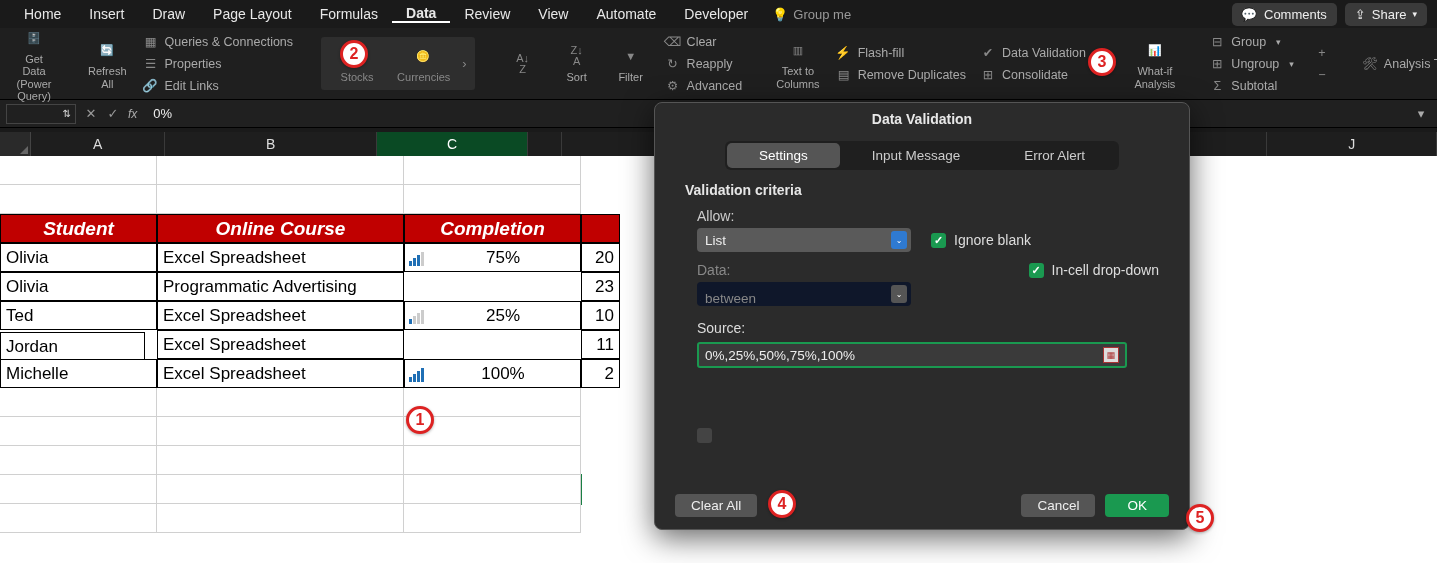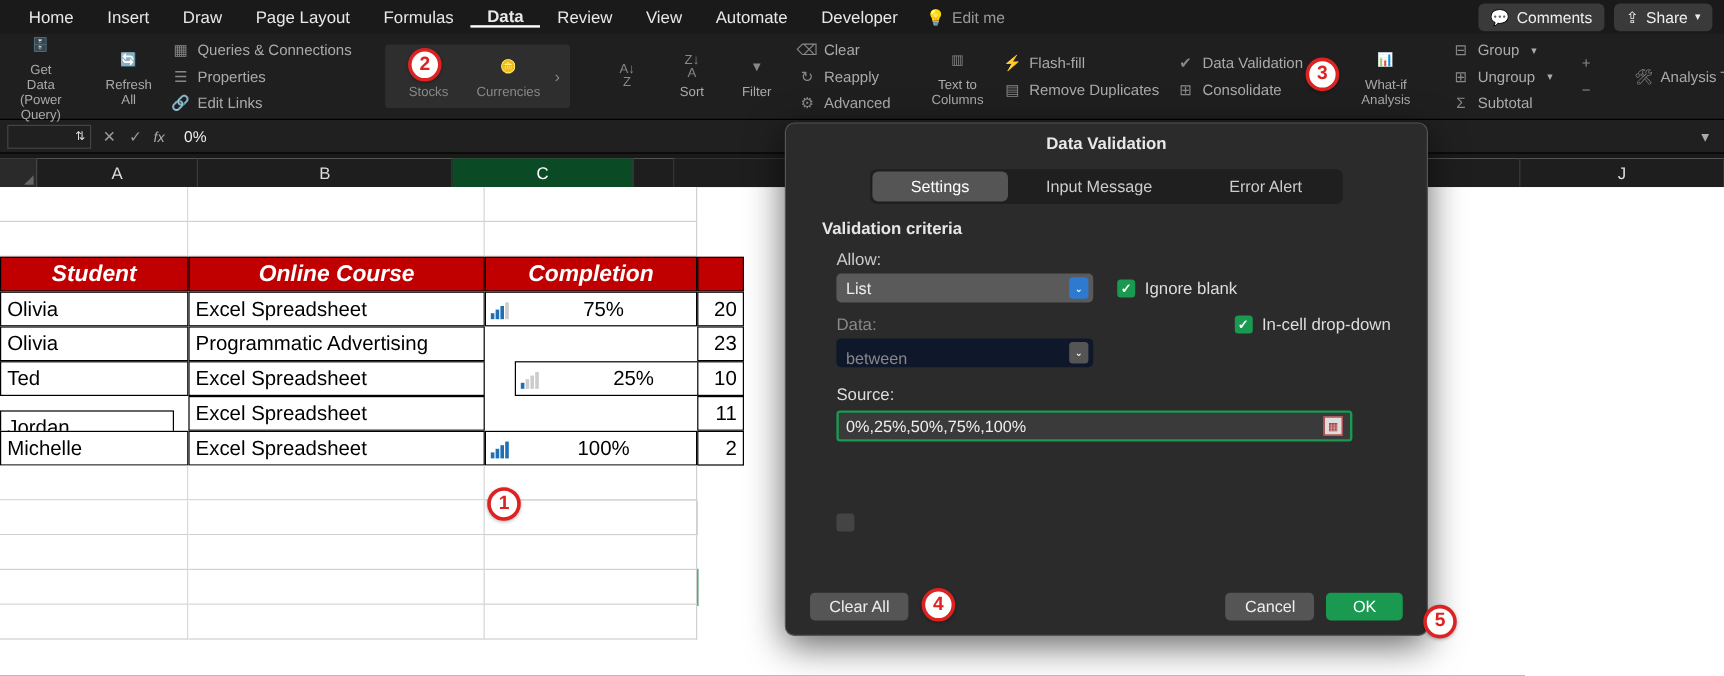--- a/index.html
+++ b/index.html
@@ -108,21 +108,21 @@
   <div class="tab">Draw</div>
   <div class="tab">Page Layout</div>
   <div class="tab">Formulas</div>
   <div class="tab active">Data</div>
   <div class="tab">Review</div>
   <div class="tab">View</div>
   <div class="tab">Automate</div>
   <div class="tab">Developer</div>
   <div class="tellme">
     <span>💡</span>
-    <span>Edit me</span>
+    <span>Group me</span>
   </div>
   <div class="spacer"></div>
   <div class="btn">
     <span>💬</span>
     <span>Comments</span>
   </div>
   <div class="btn">
     <span>⇪</span>
     <span>Share</span>
     <span style="font-size:9px;">▾</span>
@@ -317,21 +317,21 @@
             <span class="b2"></span>
             <span class="b3"></span>
             <span class="b4"></span>
           </div>
           <span>75%</span>
         </div>
       <div class="cell tcell" style="left:581px;top:87px;width:39px;justify-content:flex-end;">20</div>
 
       <div class="cell tcell" style="left:0;top:116px;width:157px;">Olivia</div>
       <div class="cell tcell" style="left:157px;top:116px;width:247px;">Programmatic Advertising</div>
-      <div class="cell tcell ccell" style="left:404px;top:116px;width:177px;margin-left:25px;">
+      <div class="cell tcell ccell" style="left:404px;top:116px;width:177px;">
           <div class="bars p25">
             <span class="b1"></span>
             <span class="b2"></span>
             <span class="b3"></span>
             <span class="b4"></span>
           </div>
           <span>25%</span>
         </div>
       <div class="cell tcell" style="left:581px;top:116px;width:39px;justify-content:flex-end;">23</div>
 
@@ -341,21 +341,21 @@
           <div class="bars p100">
             <span class="b1"></span>
             <span class="b2"></span>
             <span class="b3"></span>
             <span class="b4"></span>
           </div>
           <span>100%</span>
         </div>
       <div class="cell tcell" style="left:581px;top:145px;width:39px;justify-content:flex-end;">10</div>
 
-      <div class="cell tcell" style="left:0;top:186px;width:145px;">Jordan</div>
+      <div class="cell tcell" style="left:0;top:176px;width:145px;">Jordan</div>
       <div class="cell tcell" style="left:157px;top:174px;width:247px;">Excel Spreadsheet</div>
       <div class="cell tcell ccell" style="left:404px;top:174px;width:177px;">
           <div class="bars p75">
             <span class="b1"></span>
             <span class="b2"></span>
             <span class="b3"></span>
             <span class="b4"></span>
           </div>
           <span>75%</span>
         </div>

